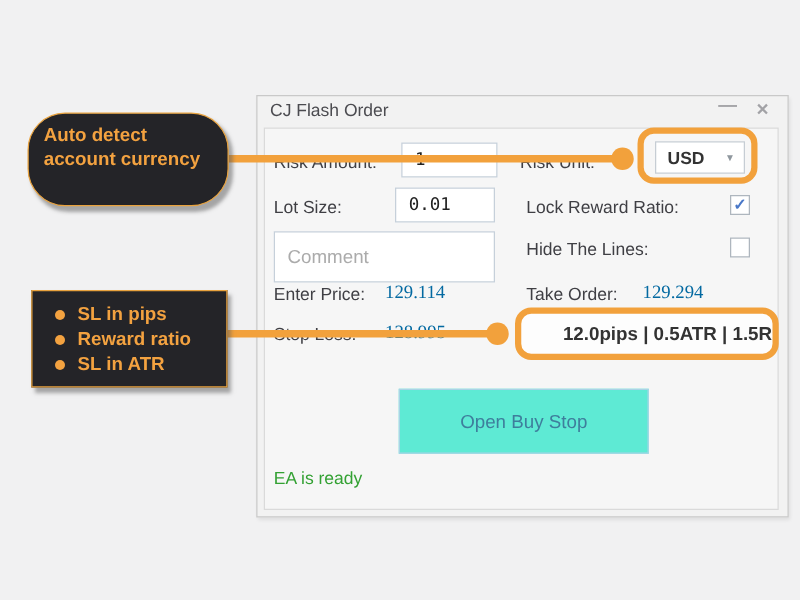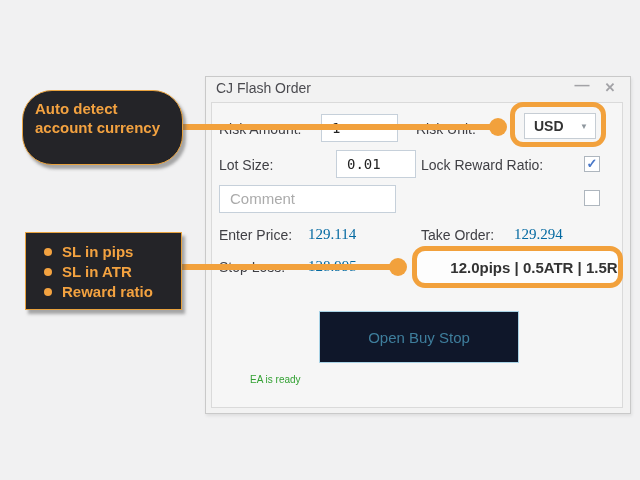--- a/index.html
+++ b/index.html
@@ -39,24 +39,24 @@
   }
   .combo .combo-val{position:absolute;left:9px;top:4px;font-size:14px;color:#333;font-weight:bold;}
   .combo .arrow{position:absolute;right:7px;top:8px;font-size:8px;color:#8f979e;}
   .chk{
     position:absolute;width:16px;height:16px;background:#fff;
     border:1px solid #aeb6be;box-sizing:border-box;text-align:center;
   }
   .chk span{font-size:13px;font-weight:bold;color:#4a78c8;line-height:14px;display:block;}
   .big-btn{
     position:absolute;left:113px;top:234px;width:200px;height:52px;
-    background:#0f172a;border:1px solid #a9d3e6;color:#3e7e9c;
+    background:#5eead4;border:1px solid #a9d3e6;color:#3e7e9c;
     font-size:15px;font-family:"Liberation Sans",sans-serif;cursor:pointer;
   }
-  .status{position:absolute;left:13px;top:297px;font-size:10px;color:#33a133;margin-left:31px;}
+  .status{position:absolute;left:13px;top:297px;font-size:14px;color:#33a133;}
   
   .hl{position:absolute;border:5px solid #f2a13c;border-radius:13px;box-sizing:border-box;}
   .hl-usd{left:510px;top:102px;width:96px;height:45px;background:transparent;z-index:3;}
   .hl-pips{
     left:412px;top:246px;width:211px;height:42px;background:#fdfdfd;z-index:3;
     display:flex;align-items:center;justify-content:center;
   }
   .hl-pips span{font-size:15px;font-weight:bold;color:#333;white-space:nowrap;margin-left:33px;}
   .callout-line{position:absolute;height:6px;background:#f2a13c;z-index:4;}
   .line1{left:183px;top:124px;width:314px;}
@@ -88,27 +88,28 @@
 
   <span class="lbl" style="left:13px;top:44px;">Risk Amount:</span>
   <input class="tbox" style="left: 115px; top: 37px; width: 77px; height: 28px;" value="1">
   <span class="lbl" style="left:210px;top:44px;">Risk Unit:</span>
   <div class="combo">
     <span class="combo-val">USD</span>
     <span class="arrow">▼</span>
   </div>
 
   <span class="lbl" style="left:13px;top:80px;">Lot Size:</span>
-  <input class="tbox" style="left: 110px; top: 73px; width: 80px; height: 28px; margin-left: 20px;" value="0.01">
+  <input class="tbox" style="left: 110px; top: 73px; width: 80px; height: 28px;" value="0.01">
   <span class="lbl" style="left:215px;top:80px;">Lock Reward Ratio:</span>
   <div class="chk" style="left:378px;top:79px;">
     <span>✓</span>
   </div>
 
-  <input class="tbox" style="left: 13px; top: 108px; width: 177px; height: 28px;" placeholder="Comment">
+  <input class="tbox" style="left: 13px; top: 108px; width: 177px; height: 41px;" placeholder="Comment">
+  <span class="lbl" style="left:215px;top:114px;">Hide The Lines:</span>
   <div class="chk" style="left:378px;top:113px;"></div>
 
   <span class="lbl" style="left:13px;top:150px;">Enter Price:</span>
   <span class="val" style="left:102px;top:149px;">129.114</span>
   <span class="lbl" style="left:215px;top:150px;">Take Order:</span>
   <span class="val" style="left:308px;top:149px;">129.294</span>
 
   <span class="lbl" style="left:13px;top:182px;">Stop Loss:</span>
   <span class="val" style="left:102px;top:181px;">128.995</span>
 
@@ -129,19 +130,19 @@
 <div class="note note1">
   <span>Auto detect account currency</span>
 </div>
 <div class="note note2">
   <div class="bullet-row">
     <span class="bullet-dot"></span>
     <span>SL in pips</span>
   </div>
   <div class="bullet-row">
     <span class="bullet-dot"></span>
-    <span>SL in ATR</span>
+    <span>Reward ratio</span>
   </div>
   <div class="bullet-row">
     <span class="bullet-dot"></span>
-    <span>Reward ratio</span>
+    <span>SL in ATR</span>
   </div>
 </div>
 
 </body></html>

